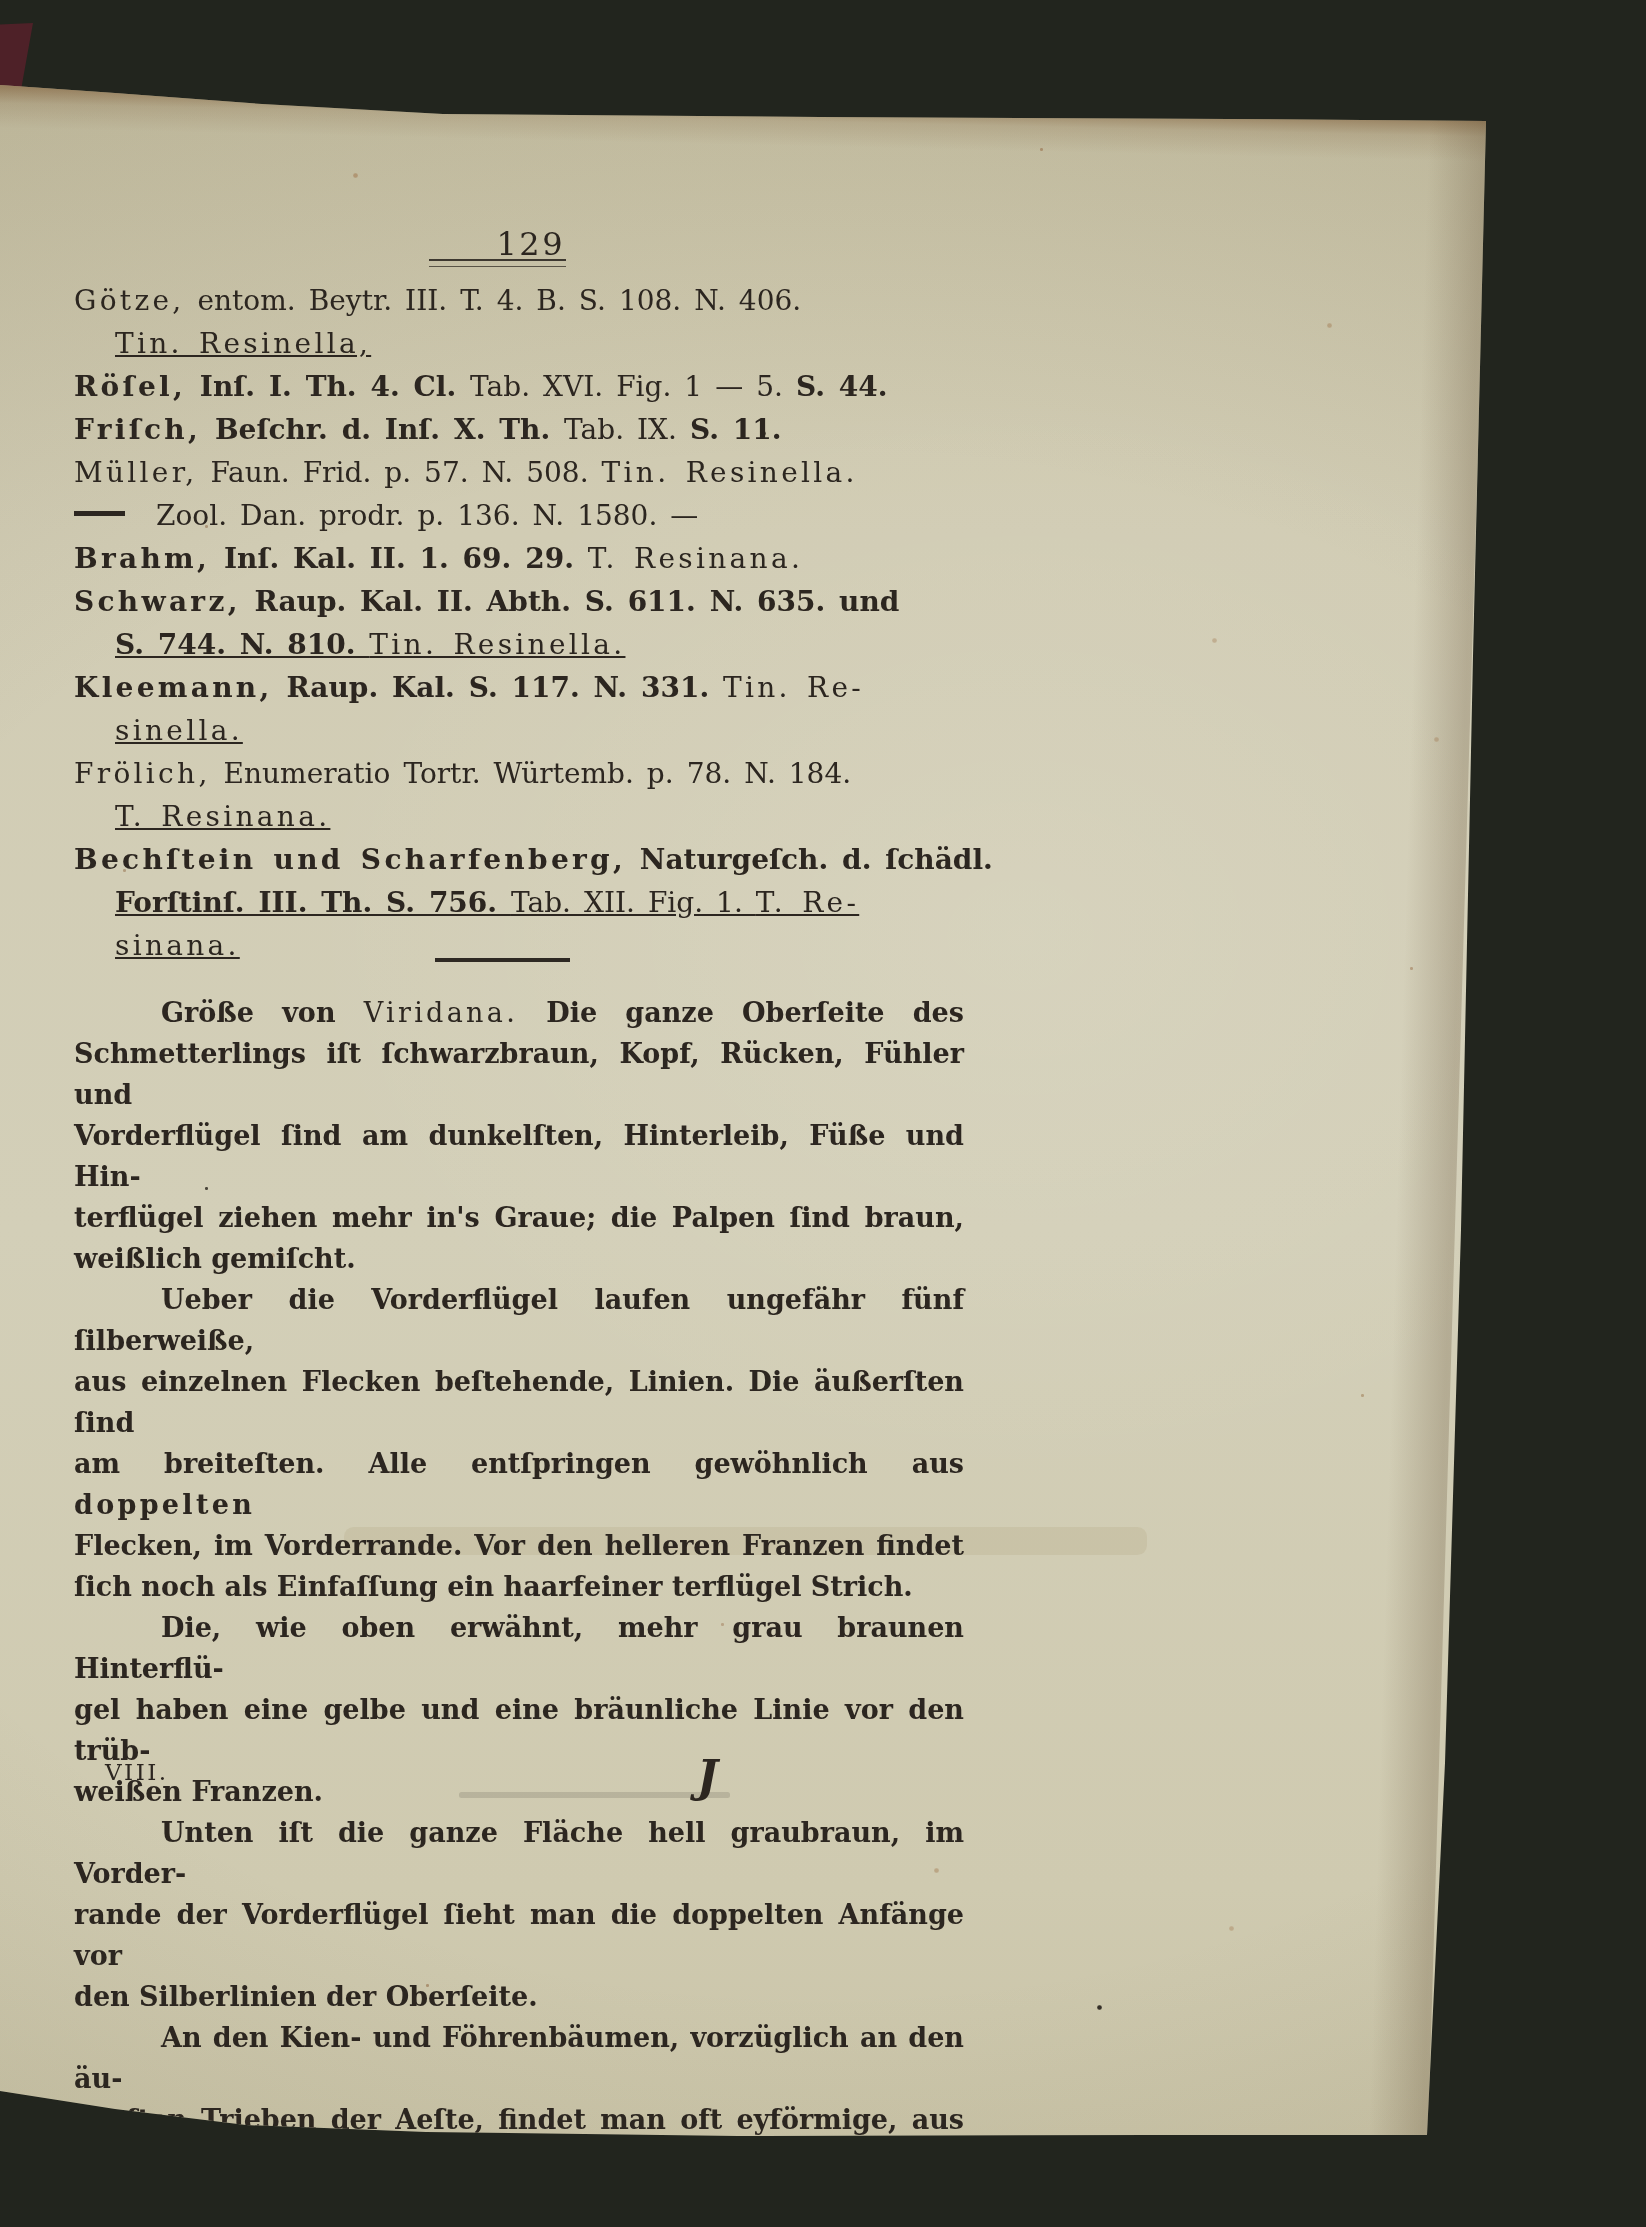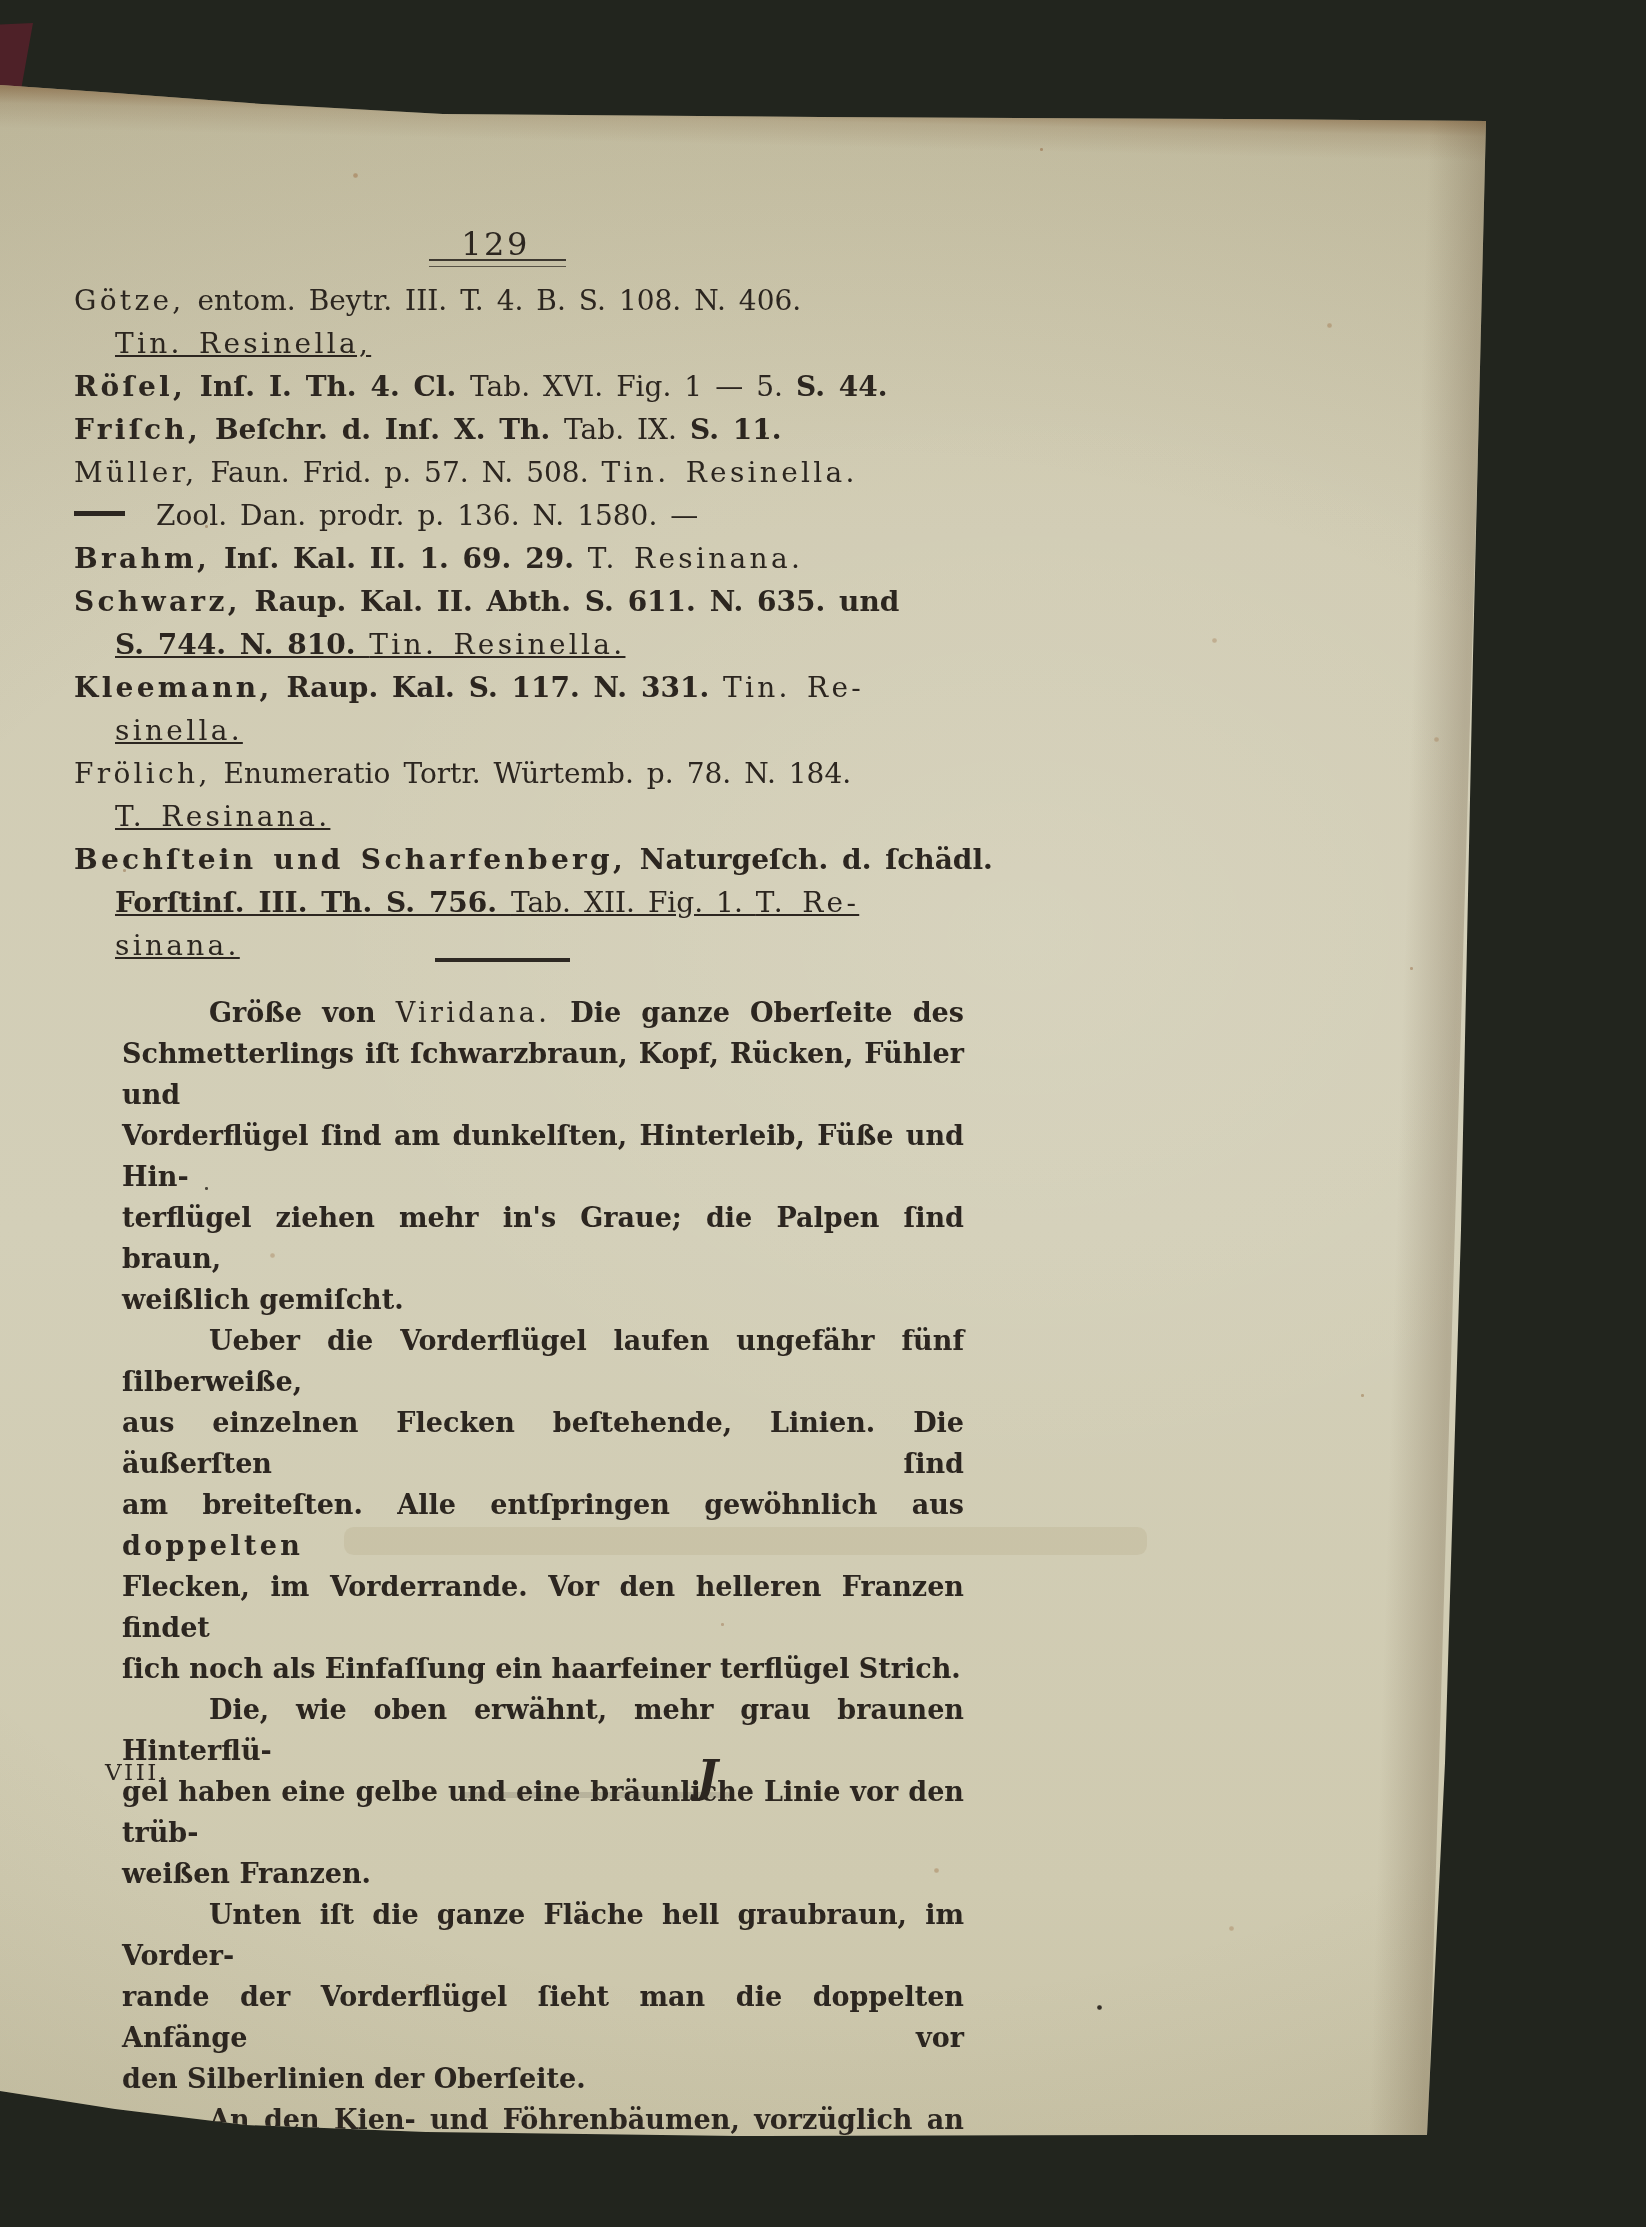--- a/index.html
+++ b/index.html
@@ -33,37 +33,37 @@
       1435px 738px 0 0.8px rgba(150,100,55,.30),123px 869px 0 0 rgba(130,85,45,.40),
       762px 432px 0 0.8px rgba(40,35,28,.85),205px 1187px 0 0 rgba(40,35,28,.8),
       1098px 2006px 0 0.8px rgba(35,30,25,.9),578px 1918px 0 0 rgba(45,38,30,.8),
       861px 98px 0 0 rgba(40,35,28,.7);}
   .ghost1{position:absolute;left:344px;top:1527px;width:803px;height:28px;
     background:rgba(150,120,70,.12);border-radius:9.8px;}
   .ghost2{position:absolute;left:459px;top:1792px;width:271px;height:5.7px;
     background:rgba(80,72,60,.18);border-radius:2.5px;}
 
   .ink{color:#2c2620;}
-  .header-num{position:absolute;top:225px;left:426px;width:139px;text-align:center;
+  .header-num{position:absolute;top:225px;left:426px;width:139px;text-align:right;
     font-size:32px;letter-spacing:2.5px;}
   .header-rule{position:absolute;top:259px;left:429px;width:137px;height:4.9px;
     border-top:2.5px solid rgba(50,45,38,.92);border-bottom:1.6px solid rgba(50,45,38,.75);}
 
   .bib{position:absolute;left:74px;top:279px;width:898px;font-size:28px;line-height:43px;word-spacing:4.1px;}
   .bib-line{white-space:nowrap;}
   .bib-line.indent{padding-left:41px;text-decoration:underline;}
   .sg-frak,.sg-fraksp{font-weight:700;}
   .sg-fraksp,.sg-antsp{letter-spacing:3.3px;}
   .lead-dash{display:inline-block;width:51px;height:4.9px;background:#2c2620;margin-right:31px;vertical-align:9px;}
 
   .sep-rule{position:absolute;left:435px;top:958px;width:135px;height:4.1px;background:#2e2923;}
 
   .paras{position:absolute;left:74px;top:992px;width:890px;font-size:27px;line-height:41px;font-weight:700;}
   .paras .sg-ant,.paras .sg-antsp{font-weight:400;}
-  .pline{text-align:justify;text-align-last:justify;margin-left:48px;}
+  .pline{text-align:justify;text-align-last:justify;}
   .pline.last{text-align-last:left;}
   .pline.pindent{text-indent:87px;}
 
   .sig{position:absolute;left:105px;top:1759px;font-size:23px;letter-spacing:2.5px;}
   .catch{position:absolute;left:697px;top:1751px;font-size:44px;font-weight:700;font-style:italic;}
 </style>
 </head>
 <body>
 
 <div class="stage">

